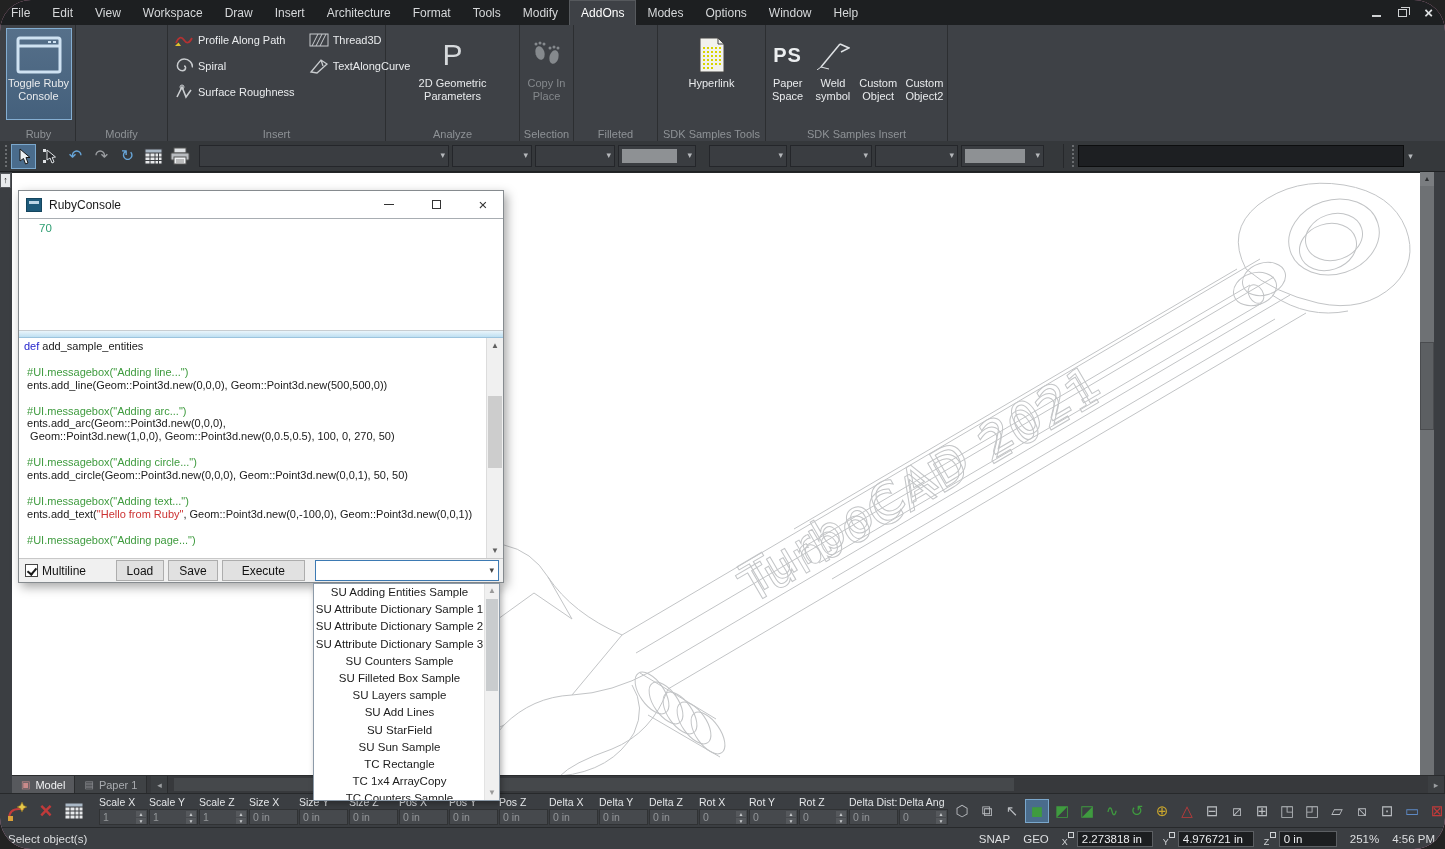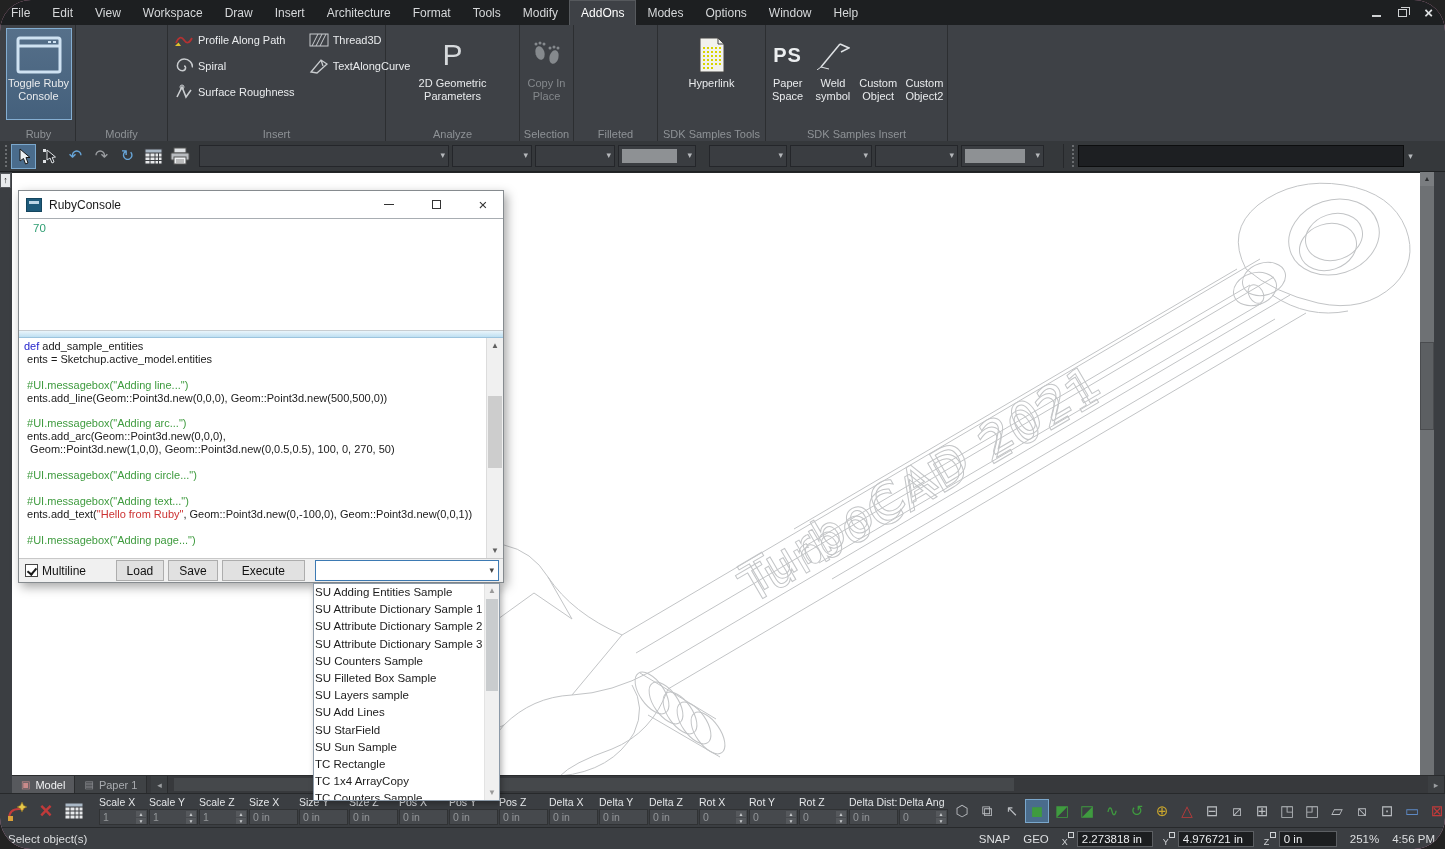--- a/index.html
+++ b/index.html
@@ -72,21 +72,21 @@
   .console{position:absolute;left:18px;top:190px;width:486px;height:393px;background:#fff;border:1px solid #868b8f;
            box-shadow:3px 4px 10px rgba(0,0,0,.35);display:flex;flex-direction:column;z-index:30;color:#111;}
   .ctitle{height:27px;display:flex;align-items:center;padding-left:7px;gap:7px;flex:none;}
   .cicon{width:16px;height:14px;background:#1d5a7a;border:1px solid #14455e;position:relative;}
   .cicon:before{content:"";position:absolute;left:2px;top:2px;right:2px;height:3px;background:#bcd6e6;}
   .ctext{font-size:12px;color:#1a1a1a;flex:1;}
   .cwbtn{width:40px;height:26px;display:flex;align-items:center;justify-content:center;color:#333;}
   .cmin{width:10px;height:1px;background:#333;display:inline-block;}
   .cmax{width:9px;height:9px;border:1px solid #333;display:inline-block;}
   .cclosex{font-size:15px;line-height:10px;}
-  .cout{height:113px;border-top:1px solid #a8adb2;border-bottom:1px solid #c8cdd1;padding:3px 14px;
+  .cout{height:113px;border-top:1px solid #a8adb2;border-bottom:1px solid #c8cdd1;padding:3px 20px;
         font-size:11.5px;color:#2e9e72;flex:none;}
   .csplit{height:7px;background:linear-gradient(#eaf5fb,#bfe0f2);border-bottom:1px solid #9cc4de;flex:none;}
   .ceditor{position:relative;flex:1;overflow:hidden;padding:2px 20px 0 5px;}
   .cl{font-size:11px;line-height:12.9px;white-space:pre;color:#1a1a1a;}
   .c-k{color:#2424cc;}
   .c-g{color:#3e9b3e;}
   .c-r{color:#cc3333;}
   .c-n{color:#1a1a1a;}
   .escroll{position:absolute;right:0;top:0;bottom:0;width:17px;background:#f0f0f0;border-left:1px solid #dcdcdc;}
   .esa{height:15px;color:#606060;font-size:8px;text-align:center;line-height:15px;}
@@ -99,21 +99,21 @@
   .chklabel{font-size:12px;color:#111;margin-right:auto;}
   .cbutton{height:21px;background:#e1e1e1;border:1px solid #adadad;font-size:12px;color:#111;
            display:flex;align-items:center;padding:0 10px;}
   .cbutton.wide{padding:0 19px;}
   .ccombo{margin-left:6px;width:184px;height:21px;background:#fff;border:1px solid #3d7ab3;position:relative;}
   .ccombo .arrow{position:absolute;right:4px;top:4px;font-size:9px;color:#444;}
 
   
   .ddlist{position:absolute;left:313px;top:583px;width:187px;height:218px;background:#fff;border:1px solid #8c9aa8;
           box-shadow:2px 3px 6px rgba(0,0,0,.3);overflow:hidden;z-index:40;}
-  .dditem{height:17.2px;line-height:17.2px;font-size:11.5px;color:#1c1c1c;padding-left:1px;white-space:nowrap;}
+  .dditem{height:17.2px;line-height:17.2px;font-size:11.5px;color:#1c1c1c;padding-left:1px;white-space:nowrap;text-align:center;}
   .ddscroll{position:absolute;right:0;top:0;bottom:0;width:15px;background:#f0f0f0;border-left:1px solid #e3e3e3;}
   .dda{height:14px;color:#9a9a9a;font-size:8px;text-align:center;line-height:14px;}
   .dda.bot{position:absolute;bottom:0;left:0;right:0;}
   .ddthumb{position:absolute;top:15px;left:1px;right:1px;height:92px;background:#c9ccce;}
 
   
   .inspector{position:absolute;left:0;top:793px;width:1445px;height:34px;background:#3b3e42;border-top:1px solid #27292b;
              display:flex;align-items:center;padding-left:3px;}
   .insp-ico{width:26px;height:26px;display:flex;align-items:center;justify-content:center;margin-right:2px;}
   .redx{color:#c03a3a;font-size:22px;font-weight:bold;line-height:1;}
@@ -490,30 +490,30 @@
       <span class="cwbtn">
           <span class="cmax"></span>
         </span>
       <span class="cwbtn cclosex">×</span>
     </div>
     <div class="cout">70</div>
     <div class="csplit"></div>
     <div class="ceditor">
       <div id="code-lines">
           <div class="cl"><span class="c-k">def</span><span class="c-n"> add_sample_entities</span></div>
-          <div class="cl"><span class="c-n"> ents = Sketchup.active_model.entities</span></div>
           <div class="cl">&nbsp;</div>
           <div class="cl"><span class="c-g"> #UI.messagebox("Adding line...")</span></div>
           <div class="cl"><span class="c-n"> ents.add_line(Geom::Point3d.new(0,0,0), Geom::Point3d.new(500,500,0))</span></div>
           <div class="cl">&nbsp;</div>
           <div class="cl"><span class="c-g"> #UI.messagebox("Adding arc...")</span></div>
           <div class="cl"><span class="c-n"> ents.add_arc(Geom::Point3d.new(0,0,0),</span></div>
           <div class="cl"><span class="c-n">  Geom::Point3d.new(1,0,0), Geom::Point3d.new(0,0.5,0.5), 100, 0, 270, 50)</span></div>
           <div class="cl">&nbsp;</div>
           <div class="cl"><span class="c-g"> #UI.messagebox("Adding circle...")</span></div>
+          <div class="cl"><span class="c-n"> ents.add_circle(Geom::Point3d.new(0,0,0), Geom::Point3d.new(0,0,1), 50, 50)</span></div>
           <div class="cl">&nbsp;</div>
           <div class="cl"><span class="c-g"> #UI.messagebox("Adding text...")</span></div>
           <div class="cl"><span class="c-n"> ents.add_text(</span><span class="c-r">"Hello from Ruby"</span><span class="c-n">, Geom::Point3d.new(0,-100,0), Geom::Point3d.new(0,0,1))</span></div>
           <div class="cl">&nbsp;</div>
           <div class="cl"><span class="c-g"> #UI.messagebox("Adding page...")</span></div>
         </div>
       <div class="escroll">
         <div class="esa">▲</div>
         <div class="esthumb"></div>
         <div class="esa bot">▼</div>

